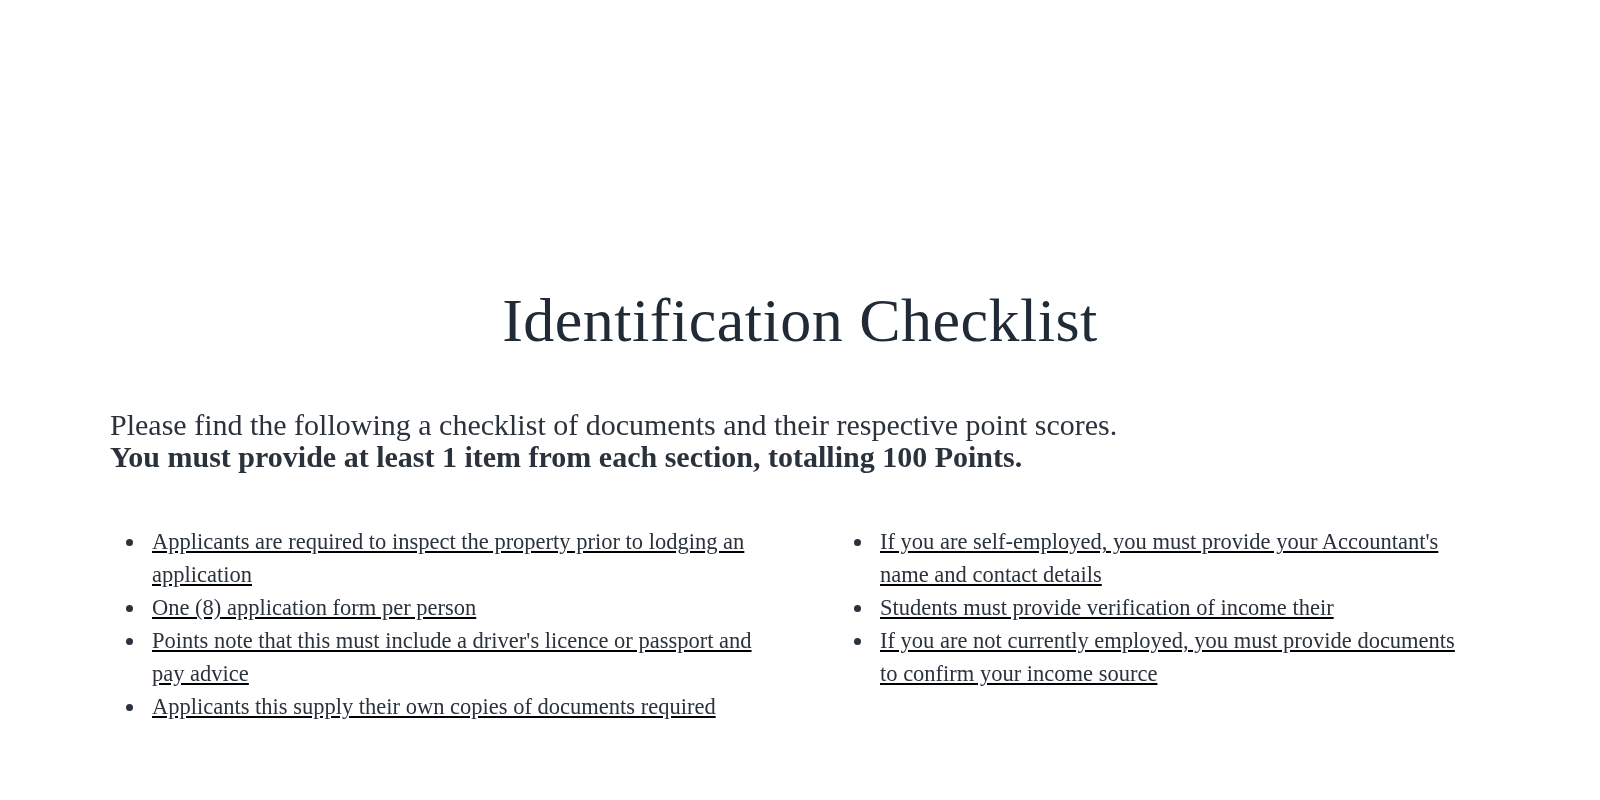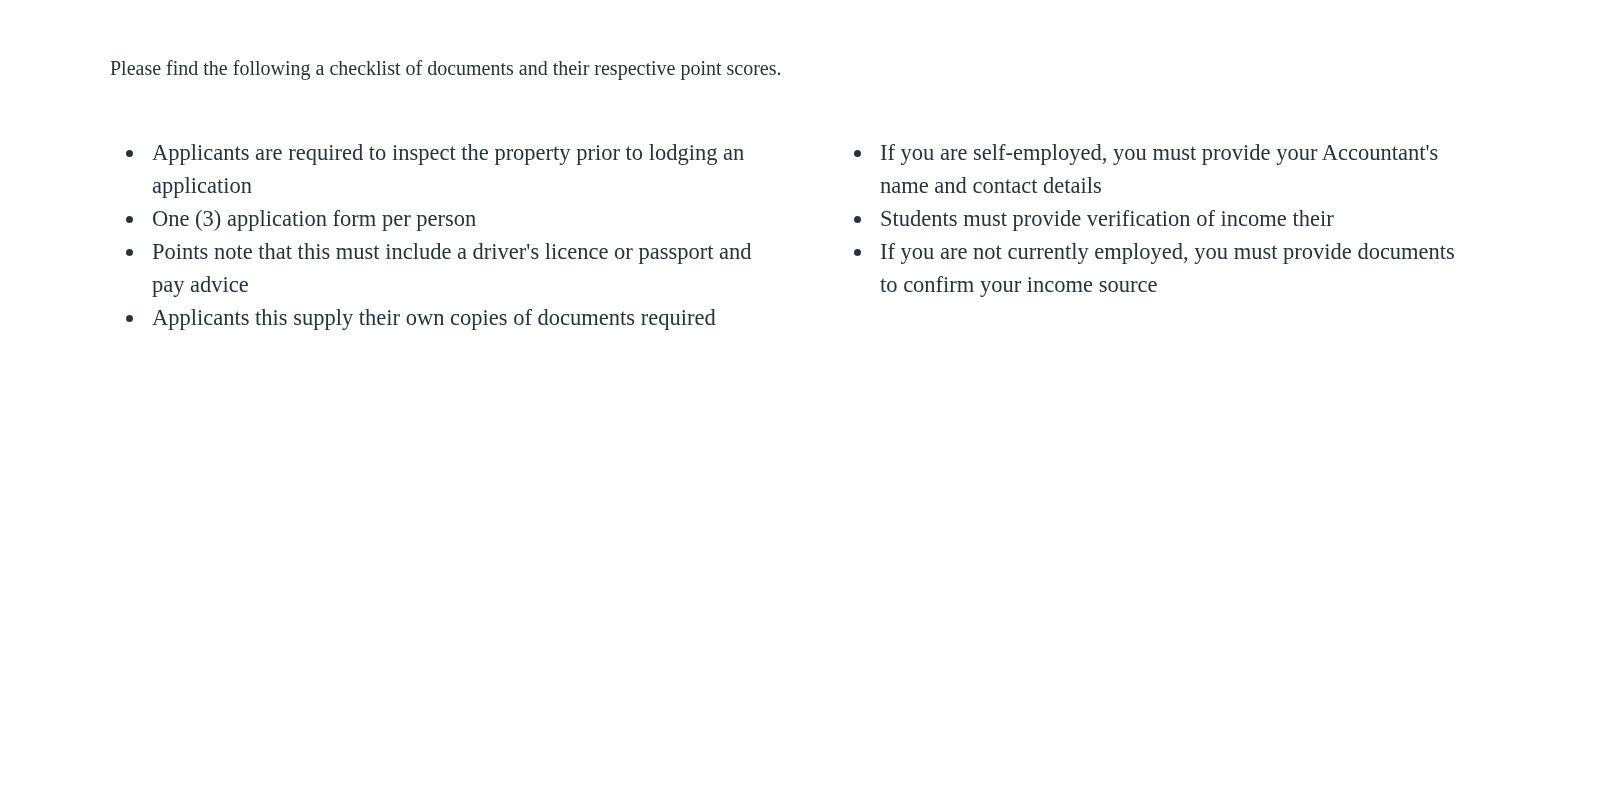--- a/index.html
+++ b/index.html
@@ -31,58 +31,61 @@
     margin: 283px 110px 0 110px;
     text-align: center;
     font-size: 62px;
     font-weight: 400;
     line-height: 1.2;
     color: #202b36;
     letter-spacing: 0.5px;
   }
   .intro {
     margin: 52px 138px 4px 110px;
-    font-size: 20px;
+    font-size: 30px;
     line-height: 32px;
     color: #2a323c;
   }
   .intro .bold-line {
     font-weight: 700;
   }
   .columns {
     display: flex;
     margin: 52px 138px 0 110px;
+    text-decoration: underline;
   }
   .col { flex: 1 1 50%; }
   .col-right { padding-left: 52px; }
   .checklist {
     list-style: disc outside;
     padding-left: 36px;
     font-size: 22.5px;
     line-height: 33px;
     color: #2a323c;
   }
   .checklist li { padding-left: 6px; }
 </style>
 </head>
 <body>
 
 <div class="page">
 
 
+  <h1 class="doc-title">Identification Checklist</h1>
 
   <p class="intro">
     <span>Please find the following a checklist of documents and their respective point scores.</span><br>
+    <span class="bold-line">You must provide at least 1 item from each section, totalling 100 Points.</span>
   </p>
 
   <div class="columns">
     <div class="col col-left">
       <ul class="checklist">
           <li>Applicants are required to inspect the property prior to lodging an application</li>
-          <li>One (3) application form per person</li>
+          <li>One (8) application form per person</li>
           <li>Points note that this must include a driver's licence or passport and pay advice</li>
           <li>Applicants this supply their own copies of documents required</li>
         </ul>
     </div>
     <div class="col col-right">
       <ul class="checklist">
           <li>If you are self-employed, you must provide your Accountant's name and contact details</li>
           <li>Students must provide verification of income their</li>
           <li>If you are not currently employed, you must provide documents to confirm your income source</li>
         </ul>

